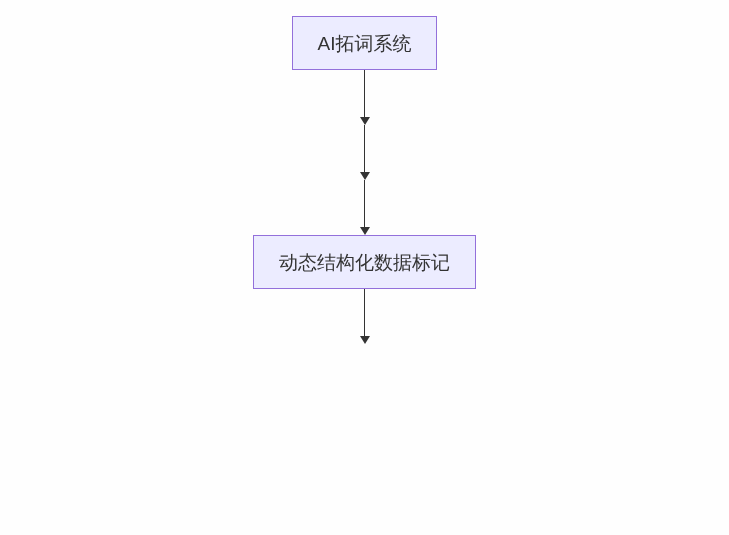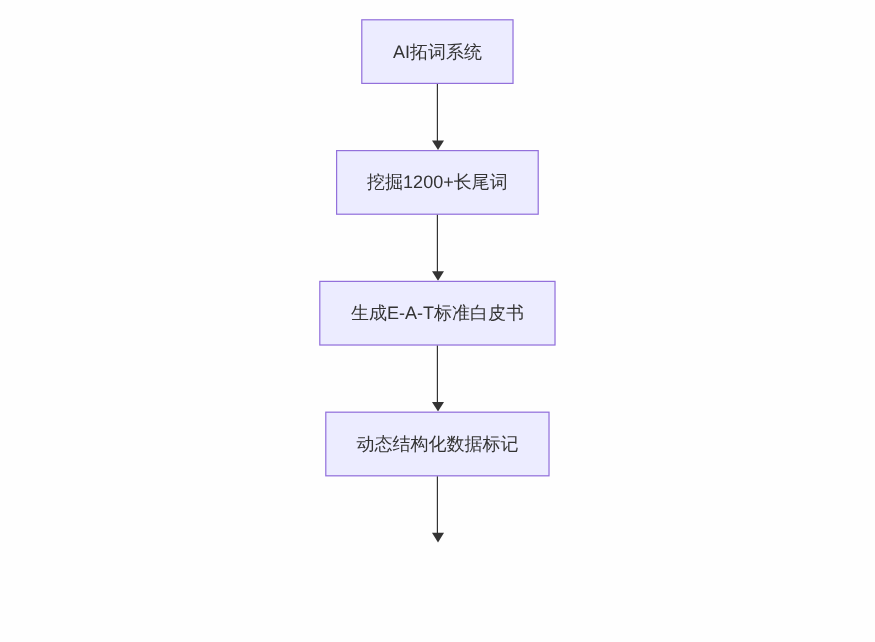--- a/index.html
+++ b/index.html
@@ -29,21 +29,21 @@
   .node {
     background: var(--node-fill);
     border: 1px solid var(--node-border);
     color: var(--text);
     height: 54px;
     box-sizing: border-box;
     display: flex;
     align-items: center;
     justify-content: center;
     padding: 0 25px;
-    font-size: 15px;
+    font-size: 19px;
     line-height: 1;
     white-space: nowrap;
     flex: 0 0 auto;
   }
   .arrow {
     height: 55px;
     flex: 0 0 auto;
     display: flex;
     flex-direction: column;
     align-items: center;
@@ -69,32 +69,26 @@
 
   <div class="node">
     <span class="node-label">AI拓词系统</span>
   </div>
 
   <div class="arrow">
     <div class="arrow-line"></div>
     <div class="arrow-head"></div>
   </div>
 
-  <div class="node">
-    <span class="node-label">挖掘1200+长尾词</span>
-  </div>
 
   <div class="arrow">
     <div class="arrow-line"></div>
     <div class="arrow-head"></div>
   </div>
 
-  <div class="node">
-    <span class="node-label">生成E-A-T标准白皮书</span>
-  </div>
 
   <div class="arrow">
     <div class="arrow-line"></div>
     <div class="arrow-head"></div>
   </div>
 
   <div class="node">
     <span class="node-label">动态结构化数据标记</span>
   </div>
 

